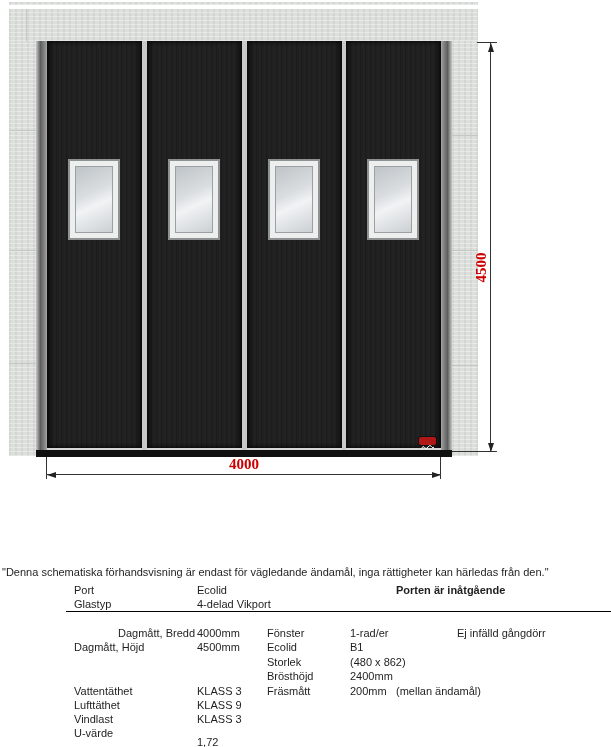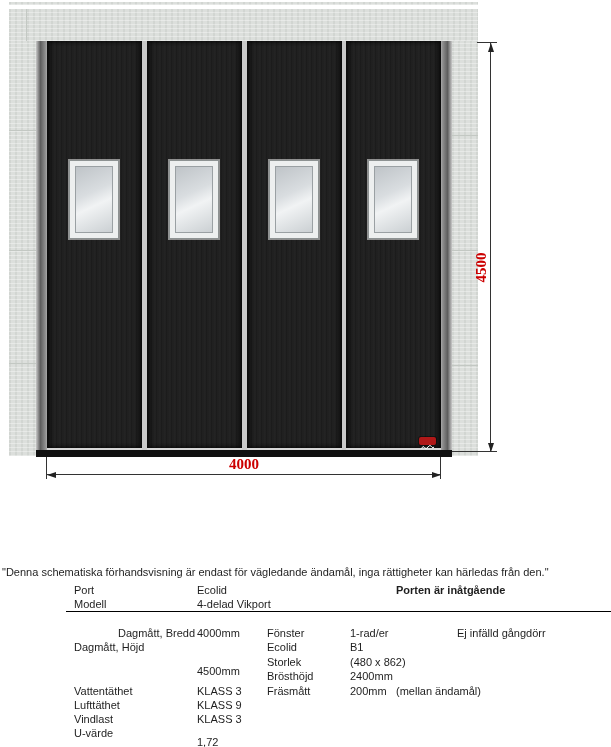--- a/index.html
+++ b/index.html
@@ -125,33 +125,33 @@
     <div class="arr arr-right" style="left:432px;top:472px;"></div>
     <div class="abs dim-text" style="left:194px;top:457px;width:100px;">4000</div>
   </div>
 
   <div class="t" style="left:2px;top:566px;">"Denna schematiska förhandsvisning är endast för vägledande ändamål, inga rättigheter kan härledas från den."</div>
 
   <div class="t" style="left:74px;top:584px;">Port</div>
   <div class="t" style="left:197px;top:584px;">Ecolid</div>
   <div class="t b" style="left:352px;top:584px;">Porten är inåtgående</div>
 
-  <div class="t" style="left:74px;top:598px;">Modell</div>
+  <div class="t" style="left:74px;top:598px;">Glastyp</div>
   <div class="t" style="left:197px;top:598px;">4-delad Vikport</div>
 
   <div class="rule" style="left:66px;top:611px;width:545px;"></div>
 
   <div class="t" style="left:74px;top:627px;padding-left:44px;">Dagmått, Bredd</div>
   <div class="t" style="left:197px;top:627px;">4000mm</div>
   <div class="t" style="left:267px;top:627px;">Fönster</div>
   <div class="t" style="left:350px;top:627px;">1-rad/er</div>
   <div class="t" style="left:457px;top:627px;">Ej infälld gångdörr</div>
 
   <div class="t" style="left:74px;top:641px;">Dagmått, Höjd</div>
-  <div class="t" style="left:197px;top:641px;margin-top:24px;">4500mm</div>
+  <div class="t" style="left:197px;top:641px;">4500mm</div>
   <div class="t" style="left:267px;top:641px;">Ecolid</div>
   <div class="t" style="left:350px;top:641px;">B1</div>
 
   <div class="t" style="left:267px;top:656px;">Storlek</div>
   <div class="t" style="left:350px;top:656px;">(480 x 862)</div>
 
   <div class="t" style="left:267px;top:670px;">Brösthöjd</div>
   <div class="t" style="left:350px;top:670px;">2400mm</div>
 
   <div class="t" style="left:74px;top:685px;">Vattentäthet</div>

